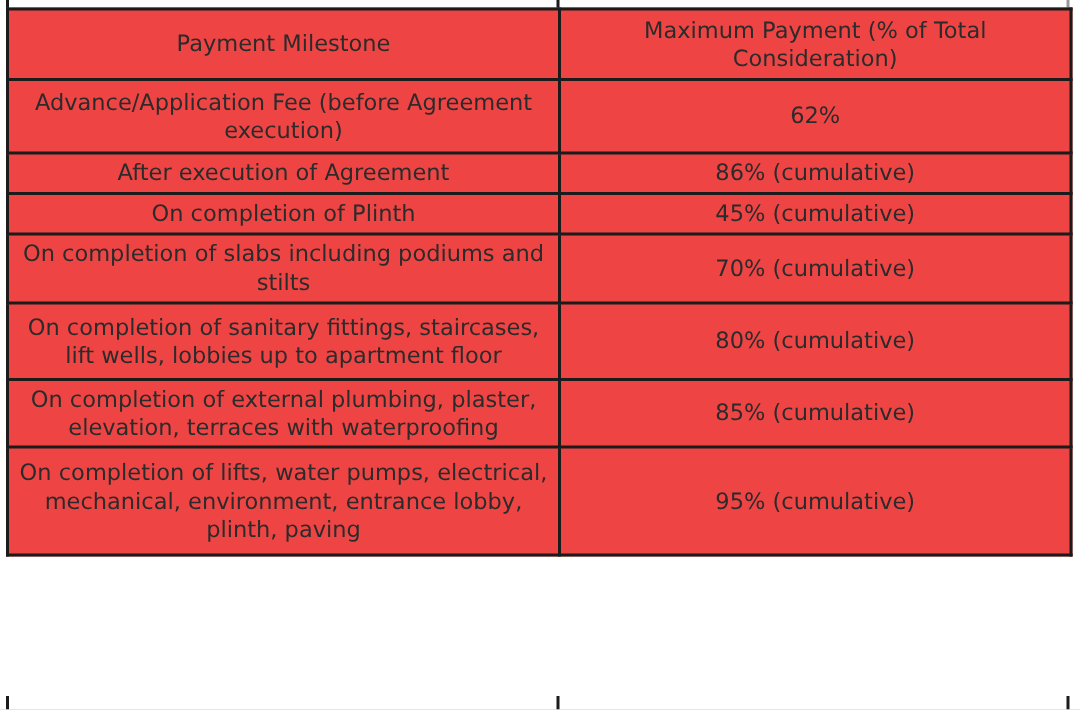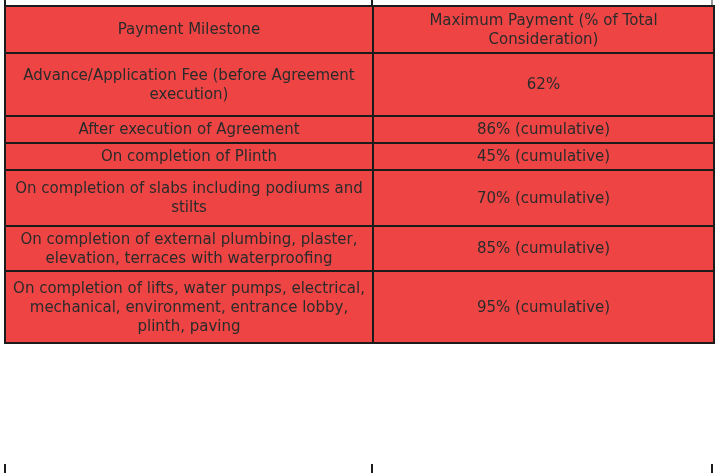--- a/index.html
+++ b/index.html
@@ -47,23 +47,23 @@
     text-align: center;
     vertical-align: middle;
     padding: 1px 3px;
     font-size: 15px;
     line-height: 19px;
     font-weight: normal;
     color: #2b2b2b;
     overflow: hidden;
   }
   tr.h-47 { height: 47px; }
-  tr.h-49 { height: 63px; margin-top: 20px; }
+  tr.h-49 { height: 49px; margin-top: 20px; }
   tr.h-27 { height: 27px; }
-  tr.h-46 { height: 56px; }
+  tr.h-46 { height: 46px; }
   tr.h-50 { height: 50px; }
   tr.h-51 { height: 51px; }
   tr.h-45 { height: 45px; }
   tr.h-72 { height: 72px; }
 </style>
 </head>
 <body>
 
 <div class="page">
 
@@ -92,20 +92,24 @@
         <td>86% (cumulative)</td>
       </tr>
       <tr class="h-27">
         <td>On completion of Plinth</td>
         <td>45% (cumulative)</td>
       </tr>
       <tr class="h-46">
         <td>On completion of slabs including podiums and stilts</td>
         <td>70% (cumulative)</td>
       </tr>
+      <tr class="h-51">
+        <td>On completion of sanitary fittings, staircases, lift wells, lobbies up to apartment floor</td>
+        <td>80% (cumulative)</td>
+      </tr>
       <tr class="h-45">
         <td>On completion of external plumbing, plaster, elevation, terraces with waterproofing</td>
         <td>85% (cumulative)</td>
       </tr>
       <tr class="h-72">
         <td>On completion of lifts, water pumps, electrical, mechanical, environment, entrance lobby, plinth, paving</td>
         <td>95% (cumulative)</td>
       </tr>
     </tbody>
   </table>

